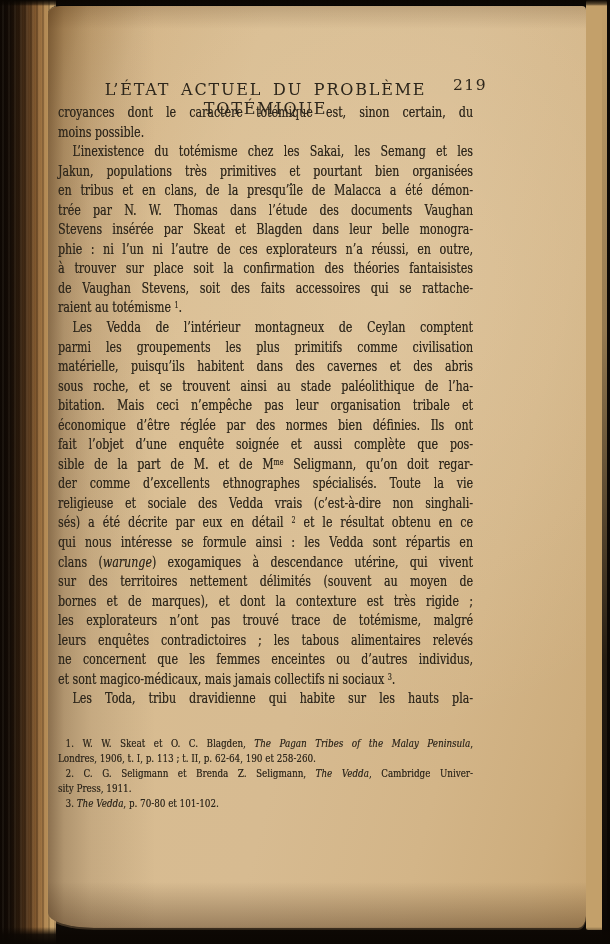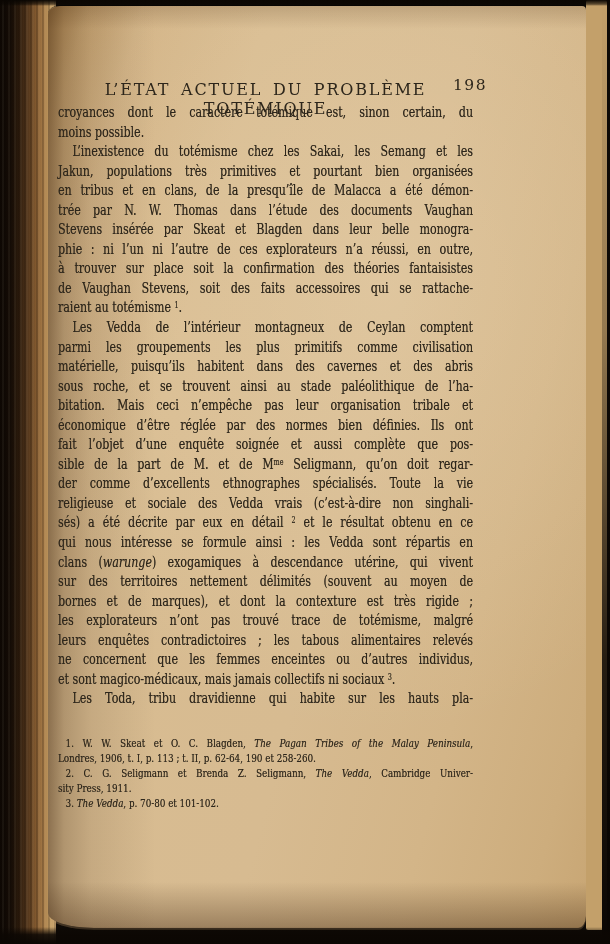--- a/index.html
+++ b/index.html
@@ -92,21 +92,21 @@
 <body>
 
 <div class="scan">
   <div class="gutter-pages"></div>
 
   <div class="page">
     <div class="gutter-shadow"></div>
 
     <div class="running-header">
       <span class="header-title">L’ÉTAT ACTUEL DU PROBLÈME TOTÉMIQUE</span>
-      <span class="page-number">198</span>
+      <span class="page-number">219</span>
     </div>
 
     <div class="col body-text" id="body-lines">
         <div class="tl aj"><span>croyances dont le caractère totémique est, sinon certain, du</span></div>
         <div class="tl al"><span>moins possible.</span></div>
         <div class="tl aj ind"><span>L’inexistence du totémisme chez les Sakai, les Semang et les</span></div>
         <div class="tl aj"><span>Jakun, populations très primitives et pourtant bien organisées</span></div>
         <div class="tl aj"><span>en tribus et en clans, de la presqu’île de Malacca a été démon-</span></div>
         <div class="tl aj"><span>trée par N. W. Thomas dans l’étude des documents Vaughan</span></div>
         <div class="tl aj"><span>Stevens insérée par Skeat et Blagden dans leur belle monogra-</span></div>

